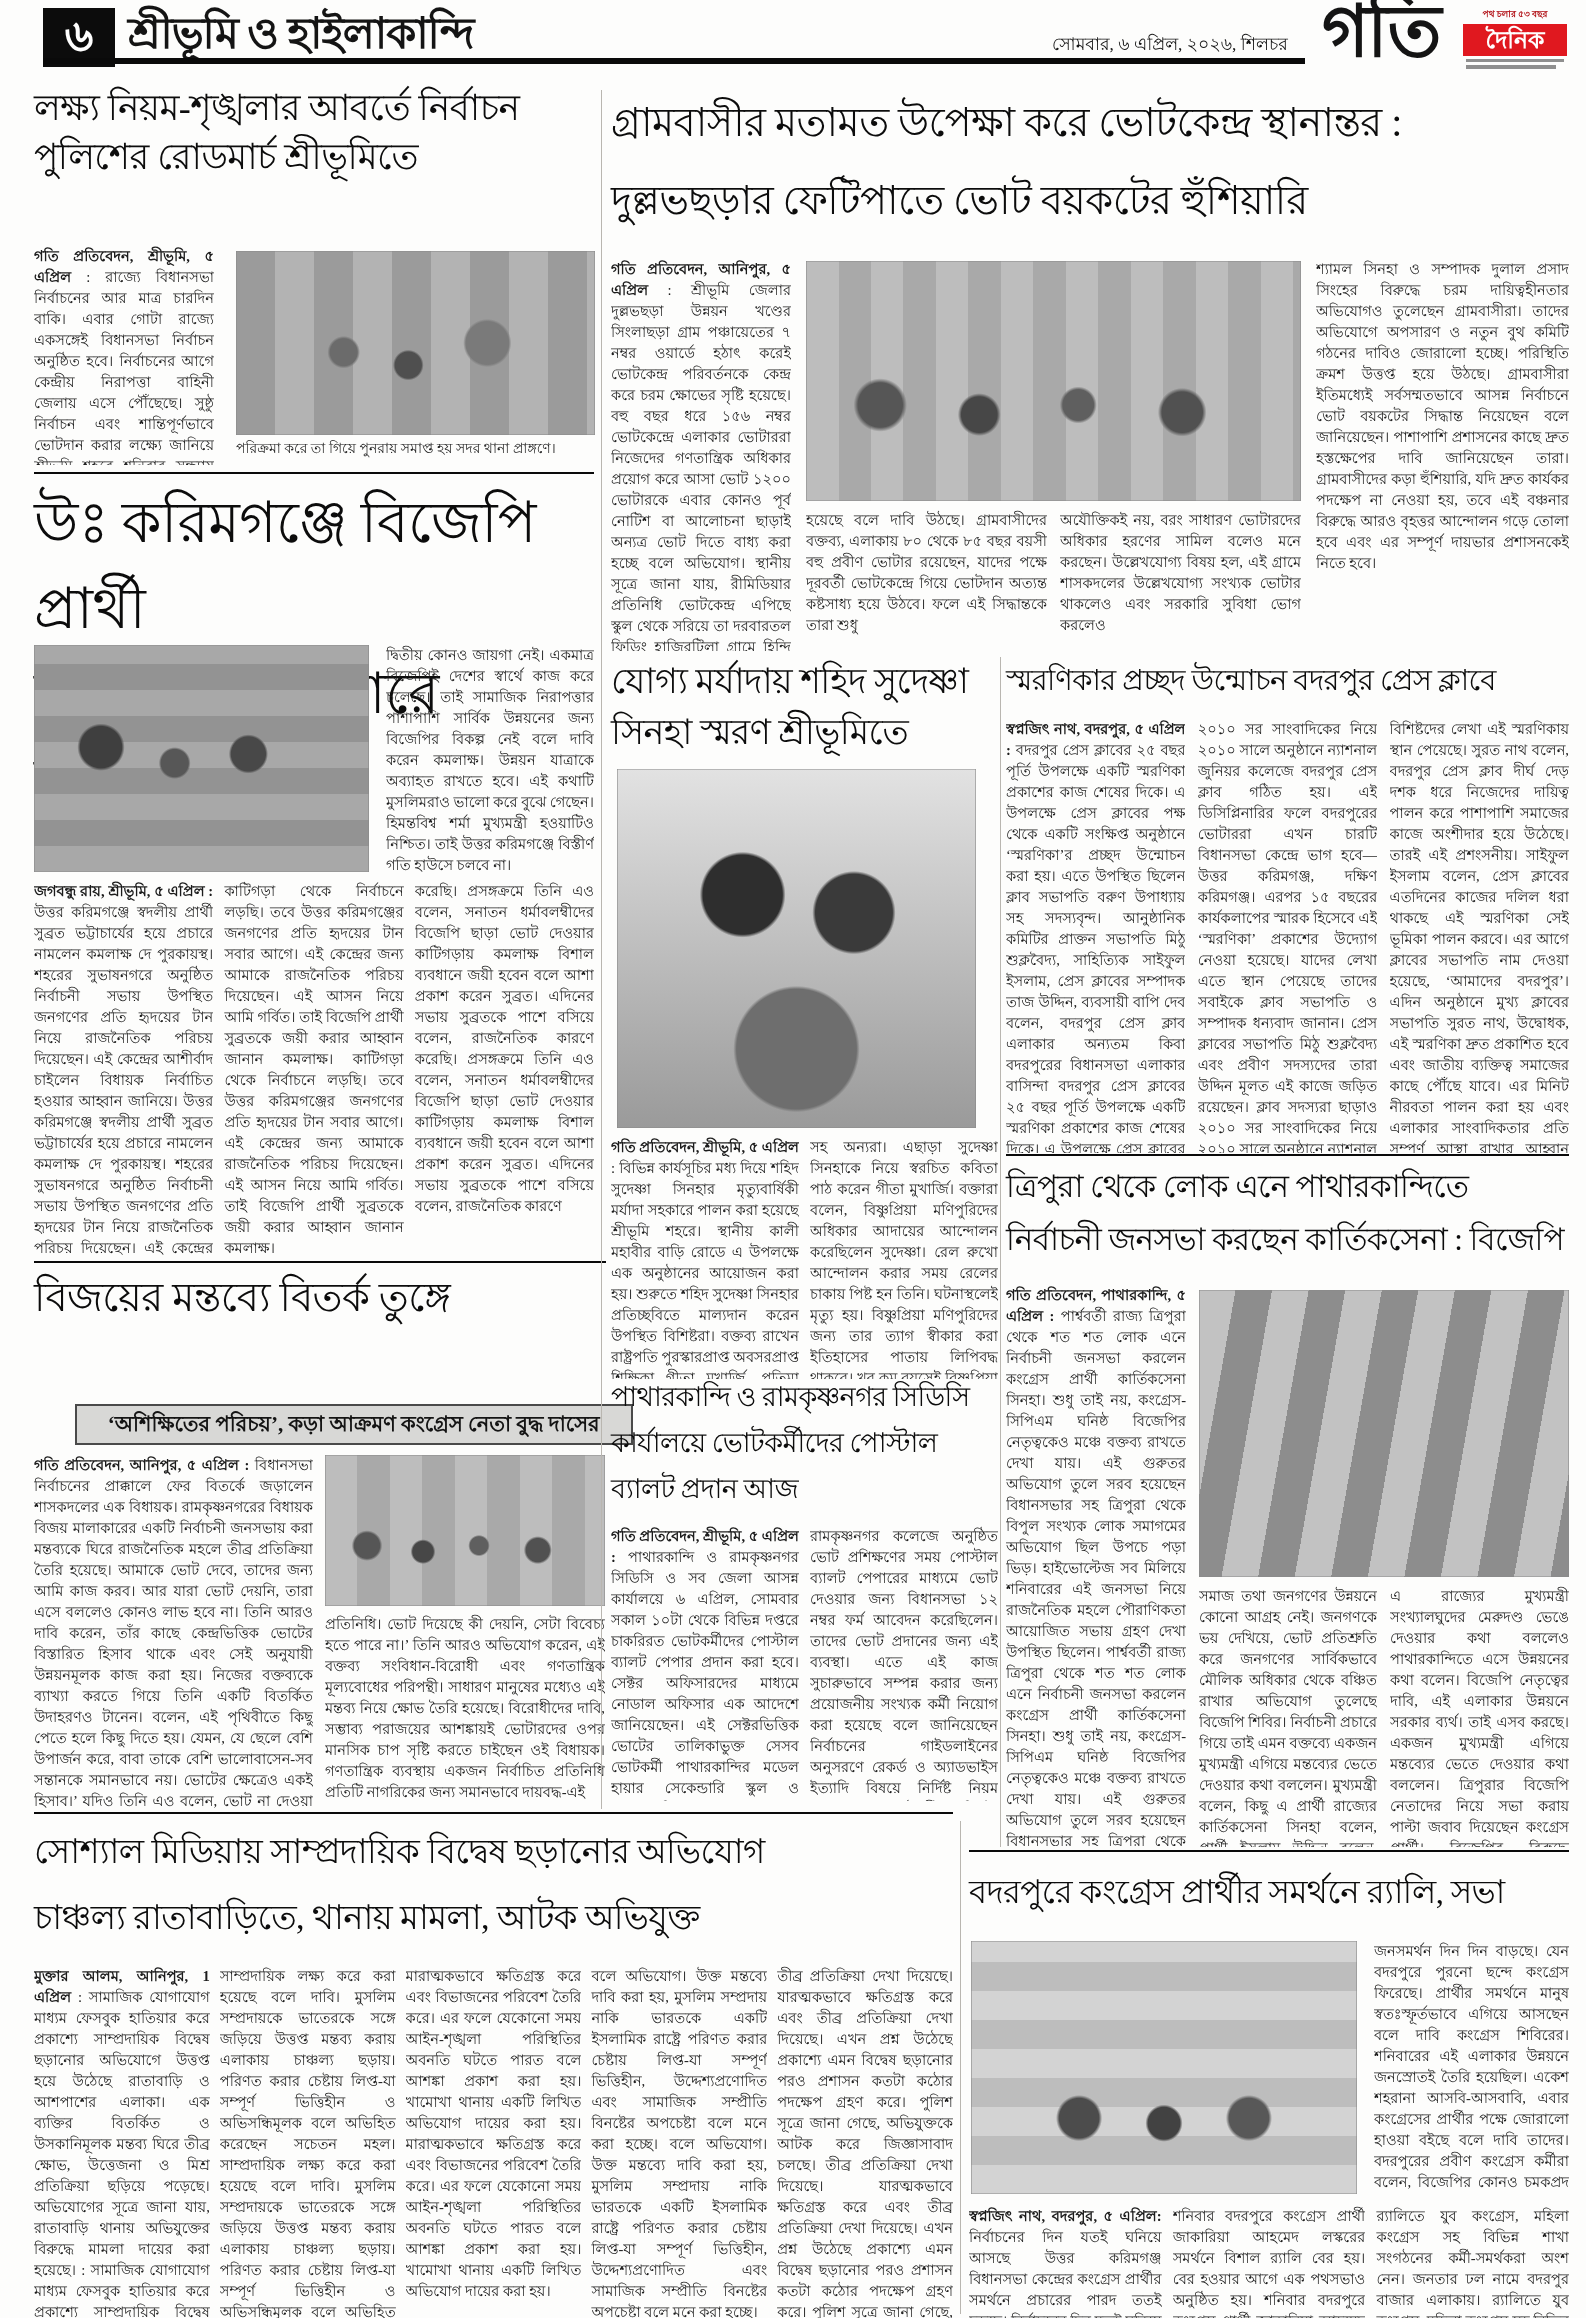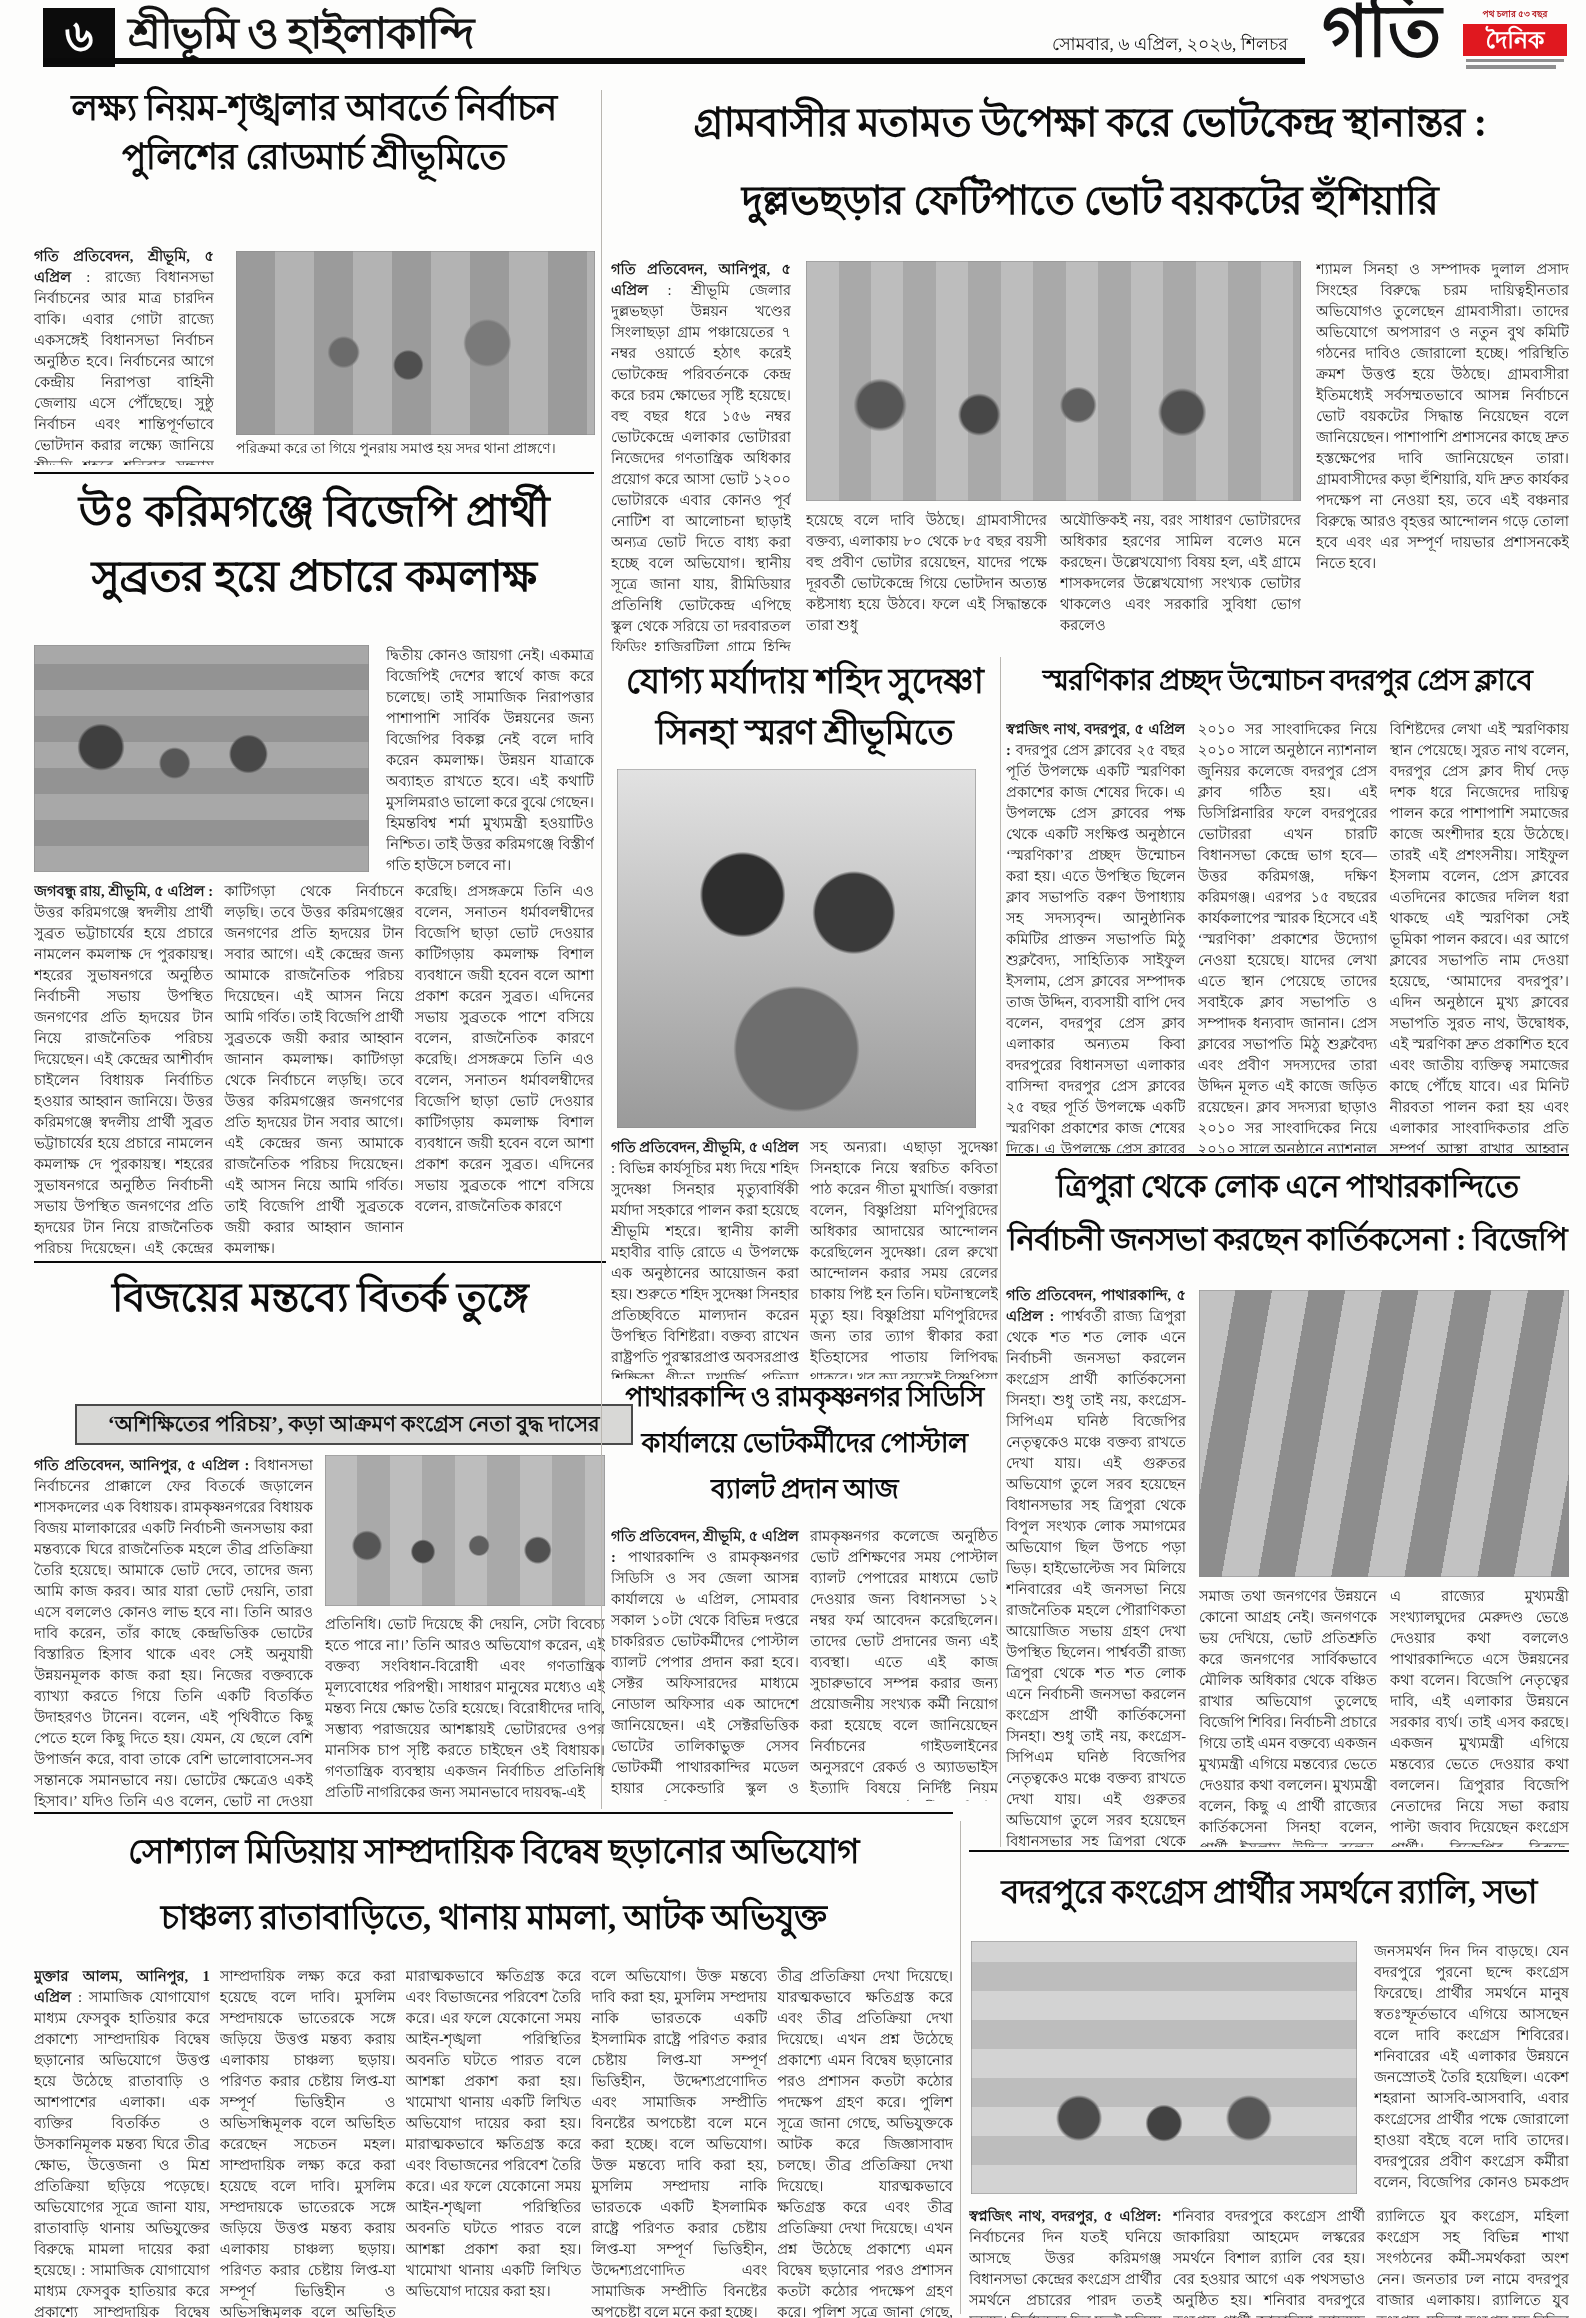--- a/index.html
+++ b/index.html
@@ -1,21 +1,21 @@
 <!DOCTYPE html>
 <html style="font-size:9px"><head>
 <meta charset="utf-8">
 <style>
   html,body{margin:0;padding:0;}
   body{
     width:1586px;height:2319px;position:relative;background:#fdfdfc;color:#141414;
     font-family:"Liberation Serif","DejaVu Serif",serif;overflow:hidden;
   }
   .abs{position:absolute;}
-  .hl{font-weight:700;text-align:center;color:#0c0c0c;letter-spacing:-0.6px;}
+  .hl{font-weight:400;text-align:left;color:#0c0c0c;letter-spacing:-0.6px;}
   .hl-line{display:block;}
   .col{ text-align:justify;overflow:hidden;font-size:14.6px;line-height:1.44;color:#1c1c1c;}
   .byline{font-weight:700;}
   .cols-grid{display:grid;overflow:hidden;}
   .caption{font-size:14px;line-height:1.3;color:#222;}
   .rule{background:#0a0a0a;}
   .vsep{background:#b9b6b0;width:1.1px;}
   .graybox{background:#d8d8d6;border:2.2px solid #4a4a4a;display:flex;align-items:flex-end;justify-content:center;font-weight:700;margin-left:34px;}
   .photo{box-shadow:inset 0 0 0 0.6px #8a8a8a;}
   .ph-street{background:
@@ -87,21 +87,21 @@
   <div class="abs col" style="left:0;top:162px;width:180px;height:219px;">
     <span class="byline">গতি প্রতিবেদন, শ্রীভূমি, ৫ এপ্রিল</span>
     <span>: রাজ্যে বিধানসভা নির্বাচনের আর মাত্র চারদিন বাকি। এবার গোটা রাজ্যে একসঙ্গেই বিধানসভা নির্বাচন অনুষ্ঠিত হবে। নির্বাচনের আগে কেন্দ্রীয় নিরাপত্তা বাহিনী জেলায় এসে পৌঁছেছে। সুষ্ঠু নির্বাচন এবং শান্তিপূর্ণভাবে ভোটদান করার লক্ষ্যে জানিয়ে শ্রীভূমি শহরে শনিবার সন্ধ্যায় পথ রোডমার্চ করেছে পুলিশ এবং কেন্দ্রীয় নিরাপত্তা বাহিনী। সদর থানা প্রাঙ্গণ থেকে শুরু হওয়া এই মার্চ শহরের প্রধান সড়কগুলি</span>
   </div>
   <div class="abs photo ph-street" style="left:202px;top:167px;width:359px;height:184px;"></div>
   <div class="abs caption" style="left:202px;top:356px;width:359px;">পরিক্রমা করে তা গিয়ে পুনরায়   সমাপ্ত হয় সদর থানা প্রাঙ্গণে।</div>
 </div>
 <div class="abs rule" style="left:34px;top:472px;width:560px;height:2.2px;"></div>
 
 <div class="abs" style="left:34px;top:480px;width:560px;height:779px;">
-  <div class="hl" style="font-size:43px;line-height:1.5;">
+  <div class="hl" style="font-size:57px;line-height:1.5;">
     <span class="hl-line">উঃ করিমগঞ্জে বিজেপি প্রার্থী</span>
     <span class="hl-line">সুব্রতর হয়ে প্রচারে কমলাক্ষ</span>
   </div>
   <div class="abs photo ph-meeting" style="left:0;top:165px;width:335px;height:227px;"></div>
   <div class="abs col" style="left:352px;top:165px;width:208px;height:227px;">
     <span>দ্বিতীয় কোনও জায়গা নেই। একমাত্র বিজেপিই দেশের স্বার্থে কাজ করে চলেছে। তাই সামাজিক নিরাপত্তার পাশাপাশি সার্বিক উন্নয়নের জন্য বিজেপির বিকল্প নেই বলে দাবি করেন কমলাক্ষ। উন্নয়ন যাত্রাকে অব্যাহত রাখতে হবে। এই কথাটি মুসলিমরাও ভালো করে বুঝে গেছেন। হিমন্তবিশ্ব শর্মা মুখ্যমন্ত্রী হওয়াটিও নিশ্চিত। তাই উত্তর করিমগঞ্জে বিস্তীর্ণ গতি হাউসে চলবে না।</span>
   </div>
   <div class="abs cols-grid" style="left:0;top:401px;width:560px;height:377px;grid-template-columns:repeat(3,1fr);gap:11.2px;">
     <div class="col" style="height:377px;">
       <span class="byline">জগবন্ধু রায়, শ্রীভূমি, ৫ এপ্রিল :</span>

